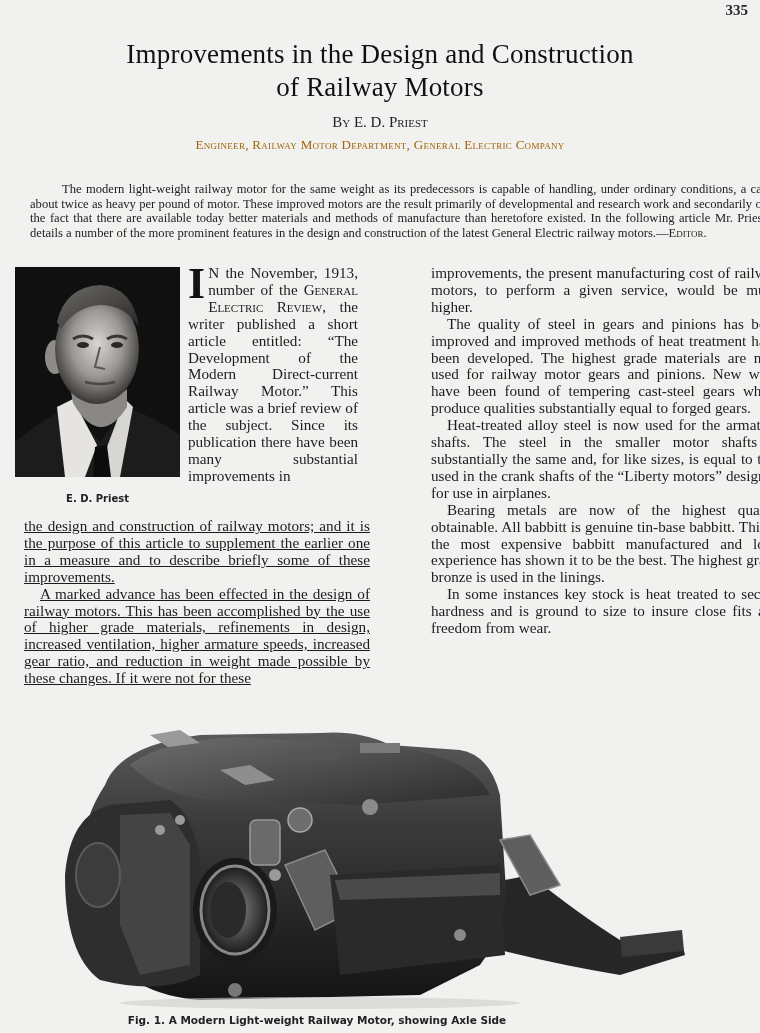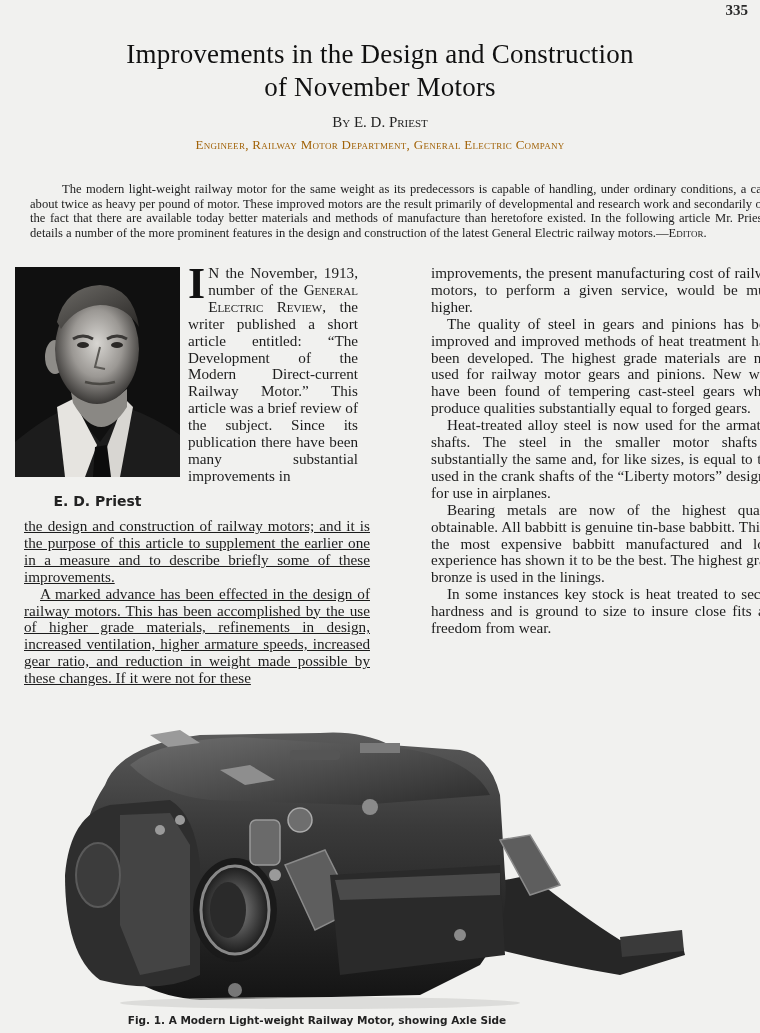--- a/index.html
+++ b/index.html
@@ -37,21 +37,21 @@
   }
   .editor-note .sig { font-variant: small-caps; }
 
   .portrait {
     position: absolute; left: 15px; top: 267px; width: 165px; height: 210px;
     background: #121212; overflow: hidden;
   }
   .portrait svg { display: block; }
   .portrait-caption {
     position: absolute; left: 15px; top: 493px; width: 165px;
-    text-align: center; font-size: 14px; font-weight: bold;
+    text-align: center; font-size: 10px; font-weight: bold;
     font-family: "DejaVu Sans", sans-serif; color: #222;
   }
 
   .col { position: absolute; font-size: 15.2px; line-height: 16.9px; text-align: justify; color: #1c1c1c; }
   .col p { margin: 0; text-indent: 16px; }
   .col p.noindent { text-indent: 0; }
   .sc { font-variant: small-caps; }
 
   .col-left-narrow { left: 188px; top: 265px; width: 170px; }
   .col-left-wide { left: 24px; top: 518px; width: 346px; text-decoration: underline; }
@@ -71,21 +71,21 @@
     font-family: "DejaVu Sans", sans-serif; color: #222;
   }
 </style>
 </head>
 <body>
 
 <div class="page-number">335</div>
 
 <h1 class="title">
   <span>Improvements in the Design and Construction</span><br>
-  <span>of November Motors</span>
+  <span>of Railway Motors</span>
 </h1>
 
 <div class="byline">By E. D. Priest</div>
 <div class="affiliation">Engineer, Railway Motor Department, General Electric Company</div>
 
 <p class="editor-note"><span>The modern light-weight railway motor for the same weight as its predecessors is capable of handling, under ordinary conditions, a car about twice as heavy per pound of motor.  These improved motors are the result primarily of developmental and research work and secondarily of the fact that there are available today better materials and methods of manufacture than heretofore existed.  In the following article Mr. Priest details a number of the more prominent features in the design and construction of the latest General Electric railway motors.</span><span class="sig">—Editor.</span></p>
 
 <div class="portrait">
   <svg width="165" height="210" viewBox="0 0 165 210">
     <defs>

